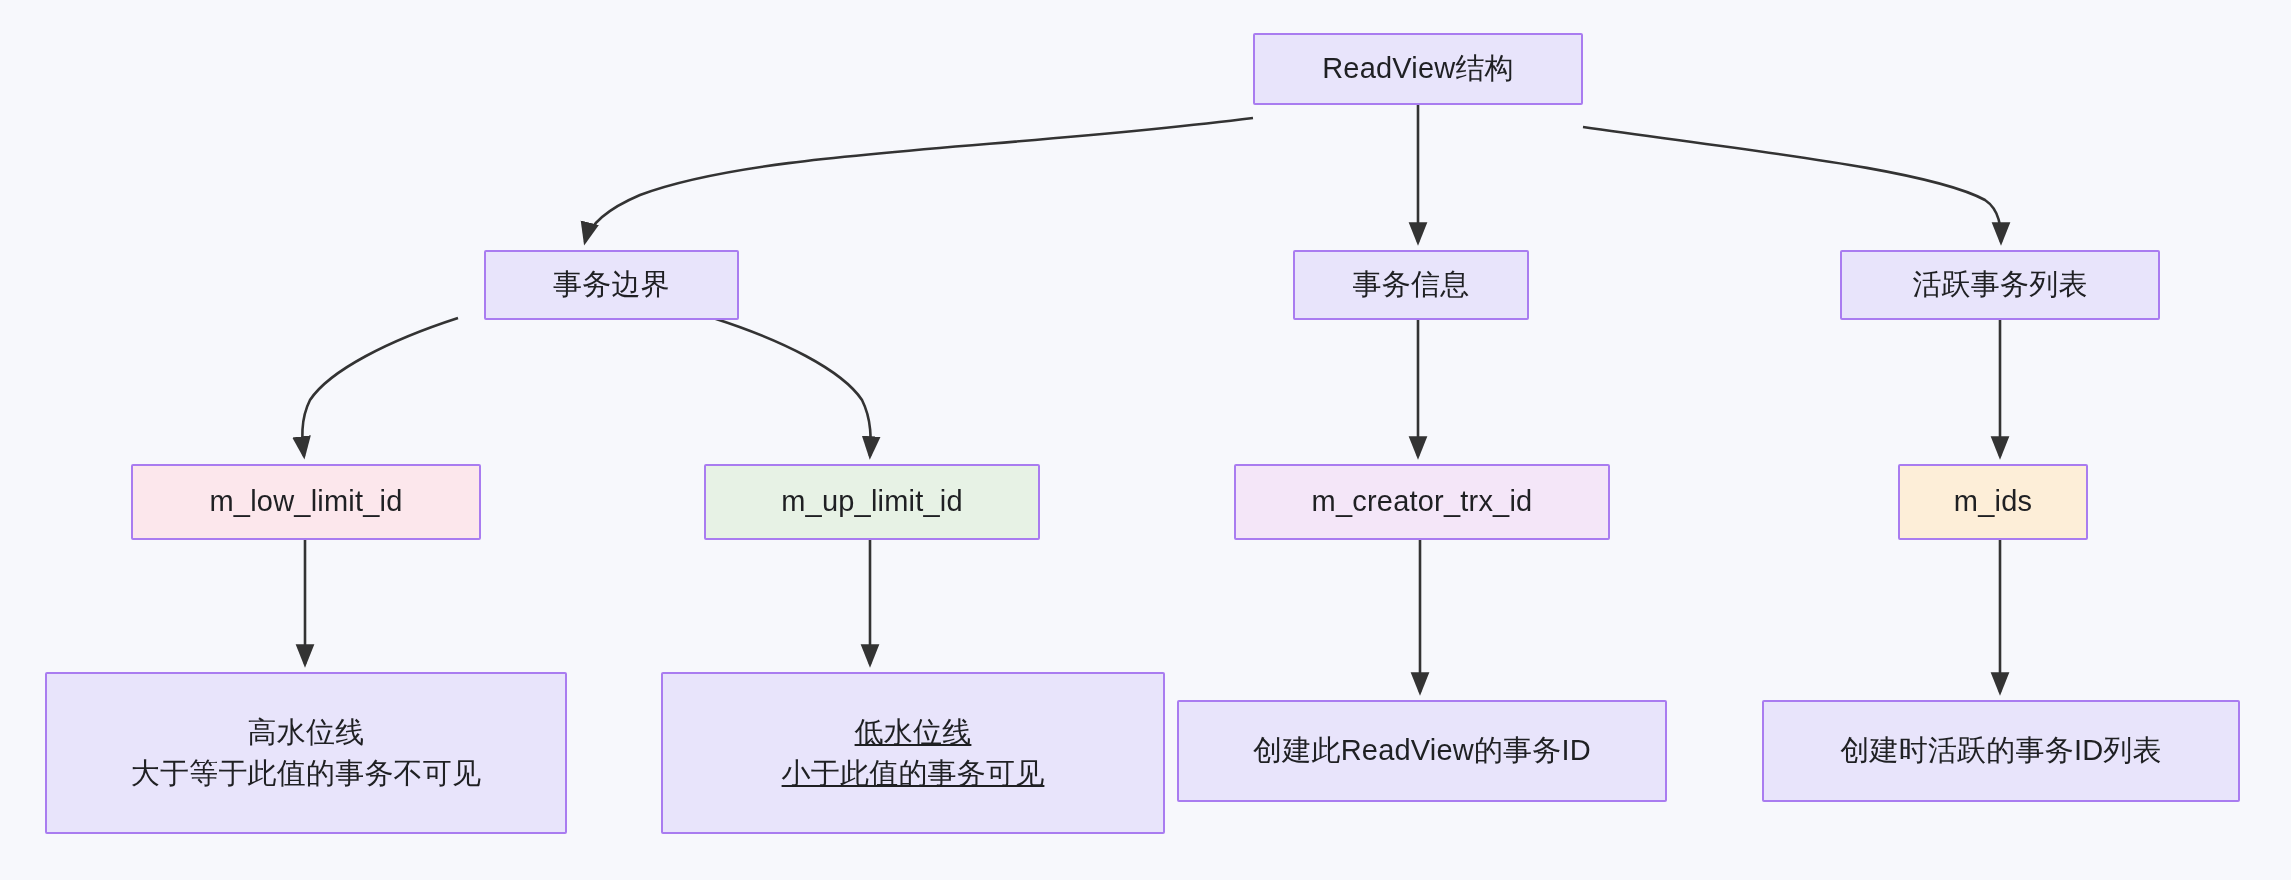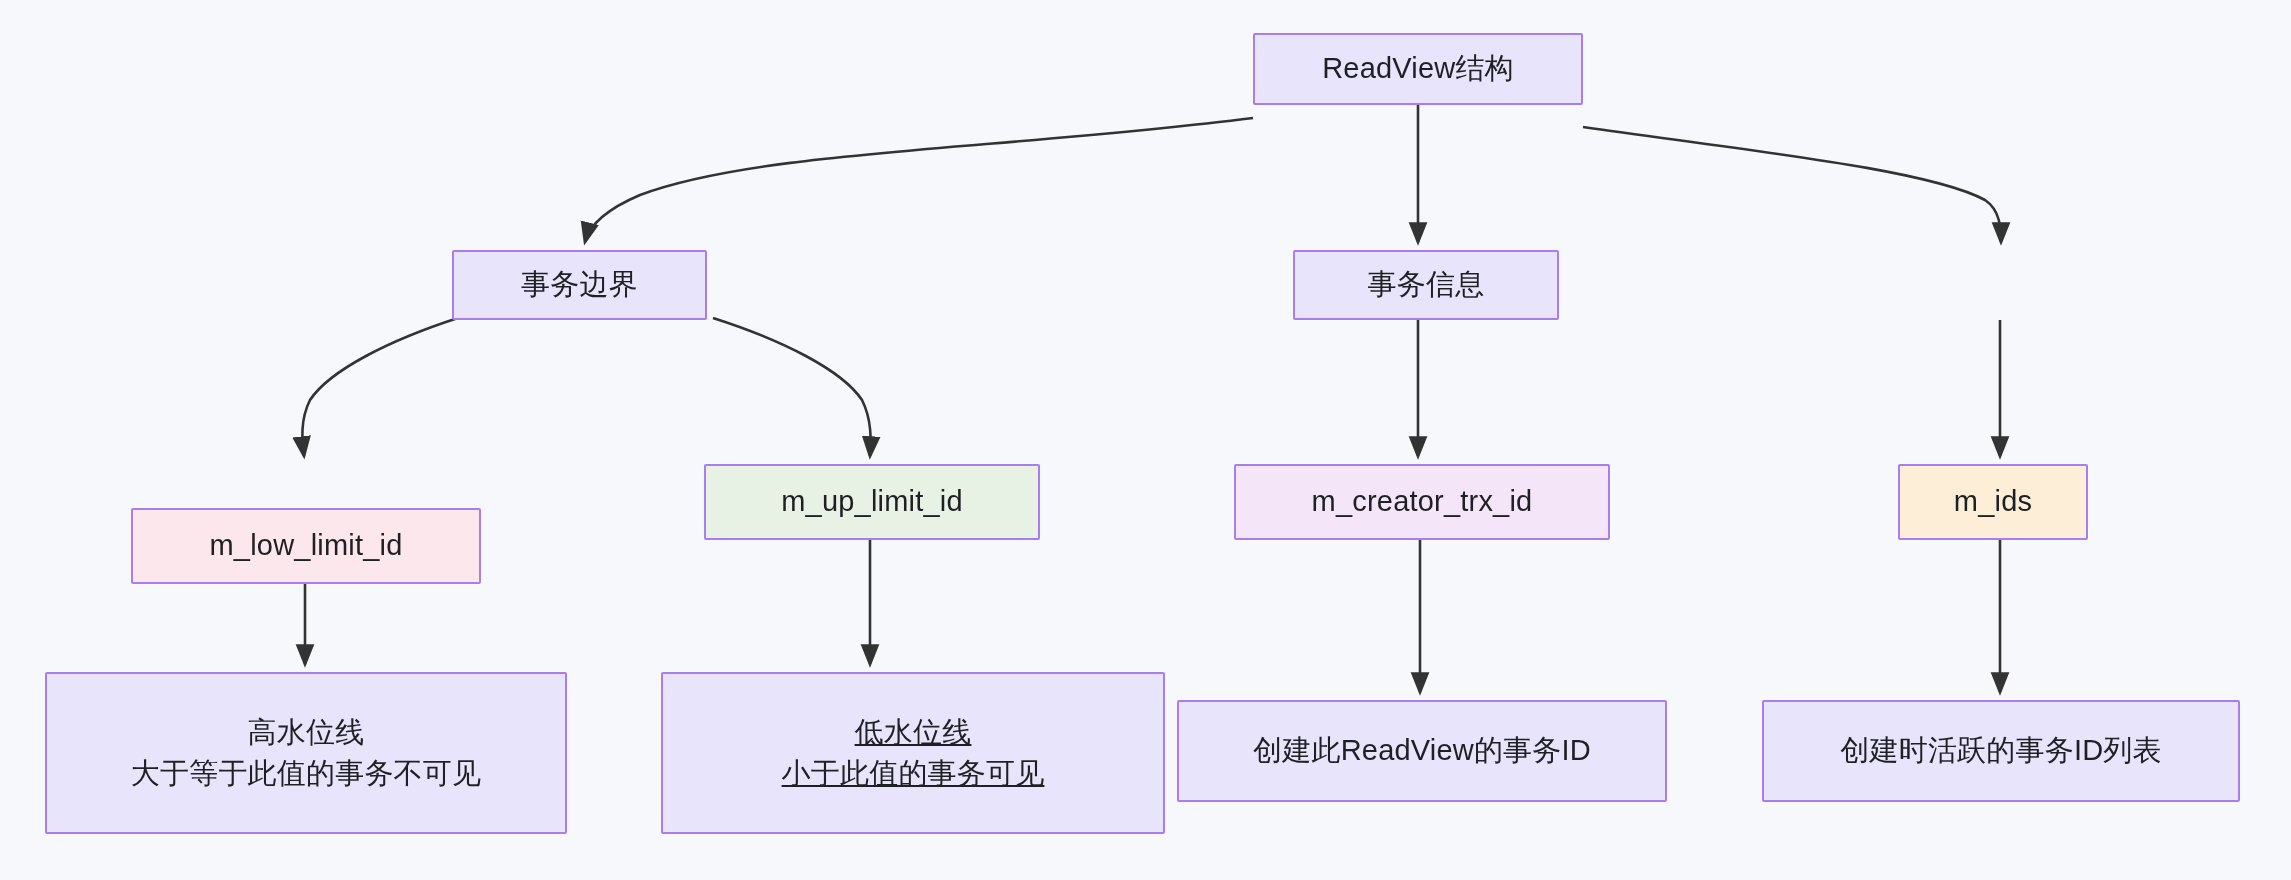--- a/index.html
+++ b/index.html
@@ -37,21 +37,21 @@
     justify-content: center;
     text-align: center;
     color: #1f2023;
     font-size: 29px;
     line-height: 1.42;
     letter-spacing: 0.2px;
     white-space: pre-line;
     z-index: 2;
   }
   .fill-lavender { background: #e8e4fb; }
-  .fill-pink     { background: #fce7ec; margin-top: 44px; }
+  .fill-pink     { background: #fce7ec; }
   .fill-green    { background: #e7f2e5; }
   .fill-violet   { background: #f4e6f8; }
   .fill-cream    { background: #fdeed8; }
 </style>
 </head>
 <body>
 
 <div id="canvas">
 
   <svg id="edges" viewBox="0 0 2291 880" xmlns="http://www.w3.org/2000/svg">
@@ -81,24 +81,25 @@
       <path d="M870,540 L870,664"></path>
 
       <path d="M1420,540 L1420,692"></path>
 
       <path d="M2000,540 L2000,692"></path>
     </g>
   </svg>
 
   <div class="node fill-lavender" style="left:1253px; top:33px; width:330px; height:72px;">ReadView结构</div>
 
-  <div class="node fill-lavender" style="left:452px; top:250px; width:255px; height:70px;">事务边界</div>
+  <div class="node fill-lavender" style="left:484px; top:250px; width:255px; height:70px;">事务边界</div>
 
-  <div class="node fill-lavender" style="left:1293px; top:250px; width:266px; height:70px;">事务信息</div>
+  <div class="node fill-lavender" style="left:1293px; top:250px; width:236px; height:70px;">事务信息</div>
 
+  <div class="node fill-lavender" style="left:1840px; top:250px; width:320px; height:70px;">活跃事务列表</div>
 
   <div class="node fill-pink" style="left:131px; top:464px; width:350px; height:76px;">m_low_limit_id</div>
 
   <div class="node fill-green" style="left:704px; top:464px; width:336px; height:76px;">m_up_limit_id</div>
 
   <div class="node fill-violet" style="left:1234px; top:464px; width:376px; height:76px;">m_creator_trx_id</div>
 
   <div class="node fill-cream" style="left:1898px; top:464px; width:190px; height:76px;">m_ids</div>
 
   <div class="node fill-lavender" style="left:45px; top:672px; width:522px; height:162px;">高水位线

